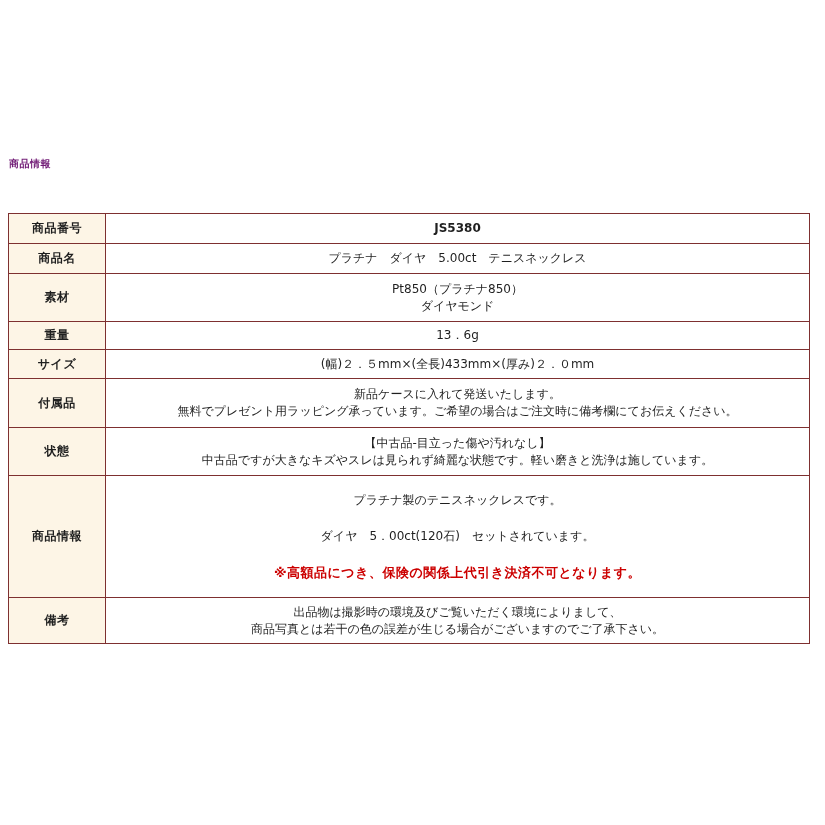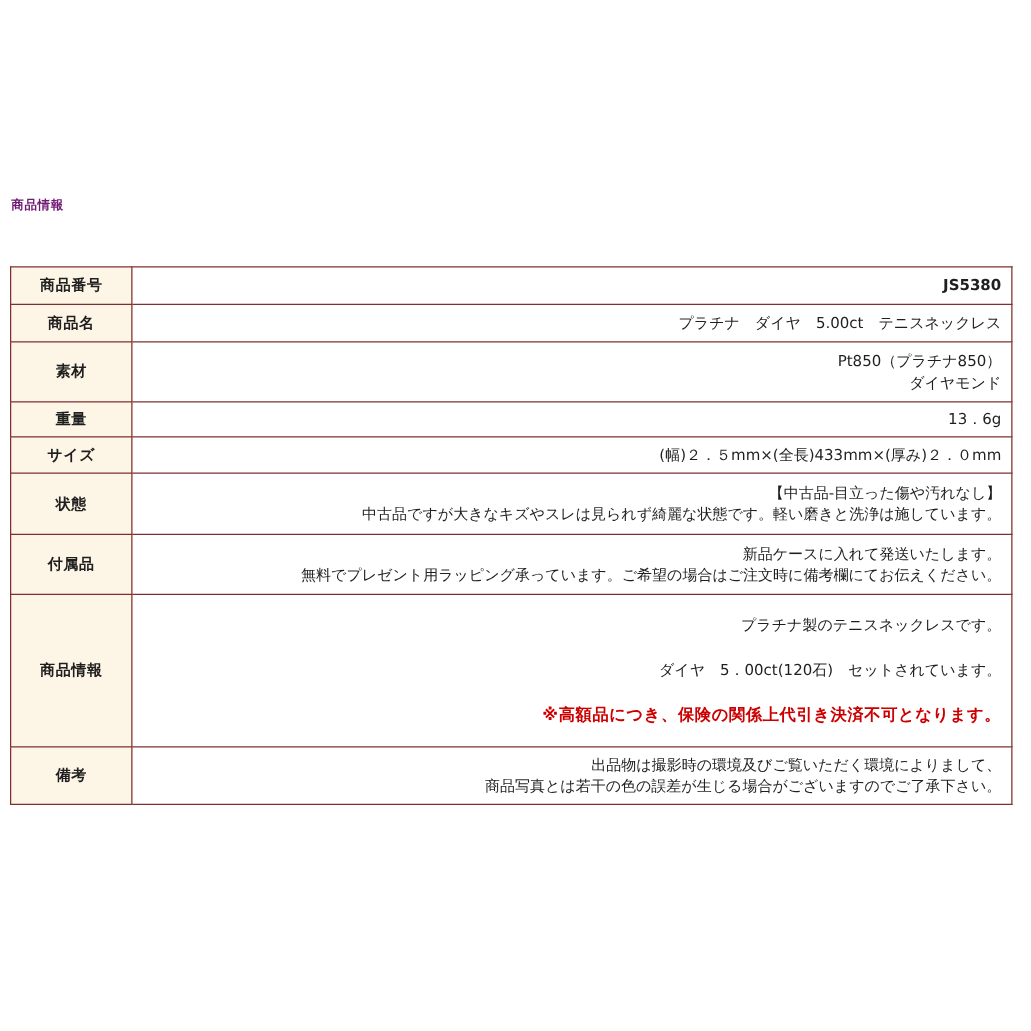--- a/index.html
+++ b/index.html
@@ -39,21 +39,21 @@
     width: 92px;
     background: var(--label-bg, #fdf5e6);
     font-weight: bold;
     text-align: center;
     vertical-align: middle;
     padding: 3px 2px;
     letter-spacing: 0.5px;
   }
   table.product-table td {
     background: #ffffff;
-    text-align: right;
+    text-align: center;
     vertical-align: middle;
     padding: 4px 8px;
     line-height: 17px;
   }
   
   tr:nth-child(1) { height: 30px; }
   tr:nth-child(2) { height: 30px; }
   tr:nth-child(3) { height: 48px; }
   tr:nth-child(4) { height: 28px; }
   tr:nth-child(5) { height: 29px; padding-left: 17px; }
@@ -96,26 +96,26 @@
         </tr>
         <tr>
           <th>重量</th>
           <td><span>13．6g</span></td>
         </tr>
         <tr>
           <th>サイズ</th>
           <td><span>(幅)２．５mm×(全長)433mm×(厚み)２．０mm</span></td>
         </tr>
         <tr>
+          <th>付属品</th>
+          <td><span>新品ケースに入れて発送いたします。</span><br><span>無料でプレゼント用ラッピング承っています。ご希望の場合はご注文時に備考欄にてお伝えください。</span></td>
+        </tr>
+        <tr>
           <th>状態</th>
           <td><span>【中古品-目立った傷や汚れなし】</span><br><span>中古品ですが大きなキズやスレは見られず綺麗な状態です。軽い磨きと洗浄は施しています。</span></td>
-        </tr>
-        <tr>
-          <th>付属品</th>
-          <td><span>新品ケースに入れて発送いたします。</span><br><span>無料でプレゼント用ラッピング承っています。ご希望の場合はご注文時に備考欄にてお伝えください。</span></td>
         </tr>
         <tr>
           <th>商品情報</th>
           <td>
             <p>プラチナ製のテニスネックレスです。</p>
             <p>ダイヤ　5．00ct(120石)　セットされています。</p>
             <p class="warning">※高額品につき、保険の関係上代引き決済不可となります。</p>
           </td>
         </tr>
         <tr>

